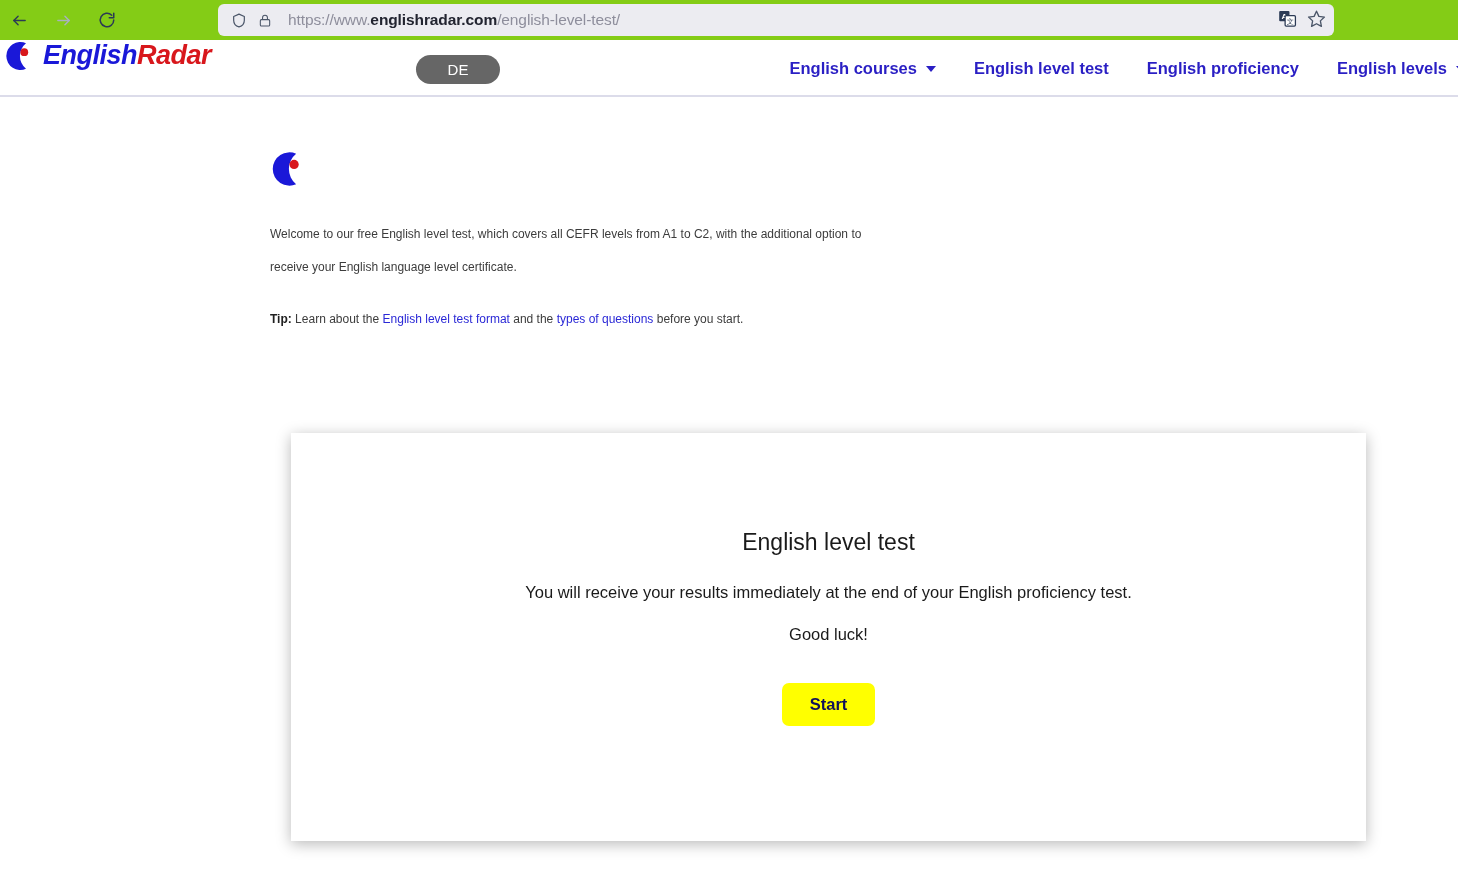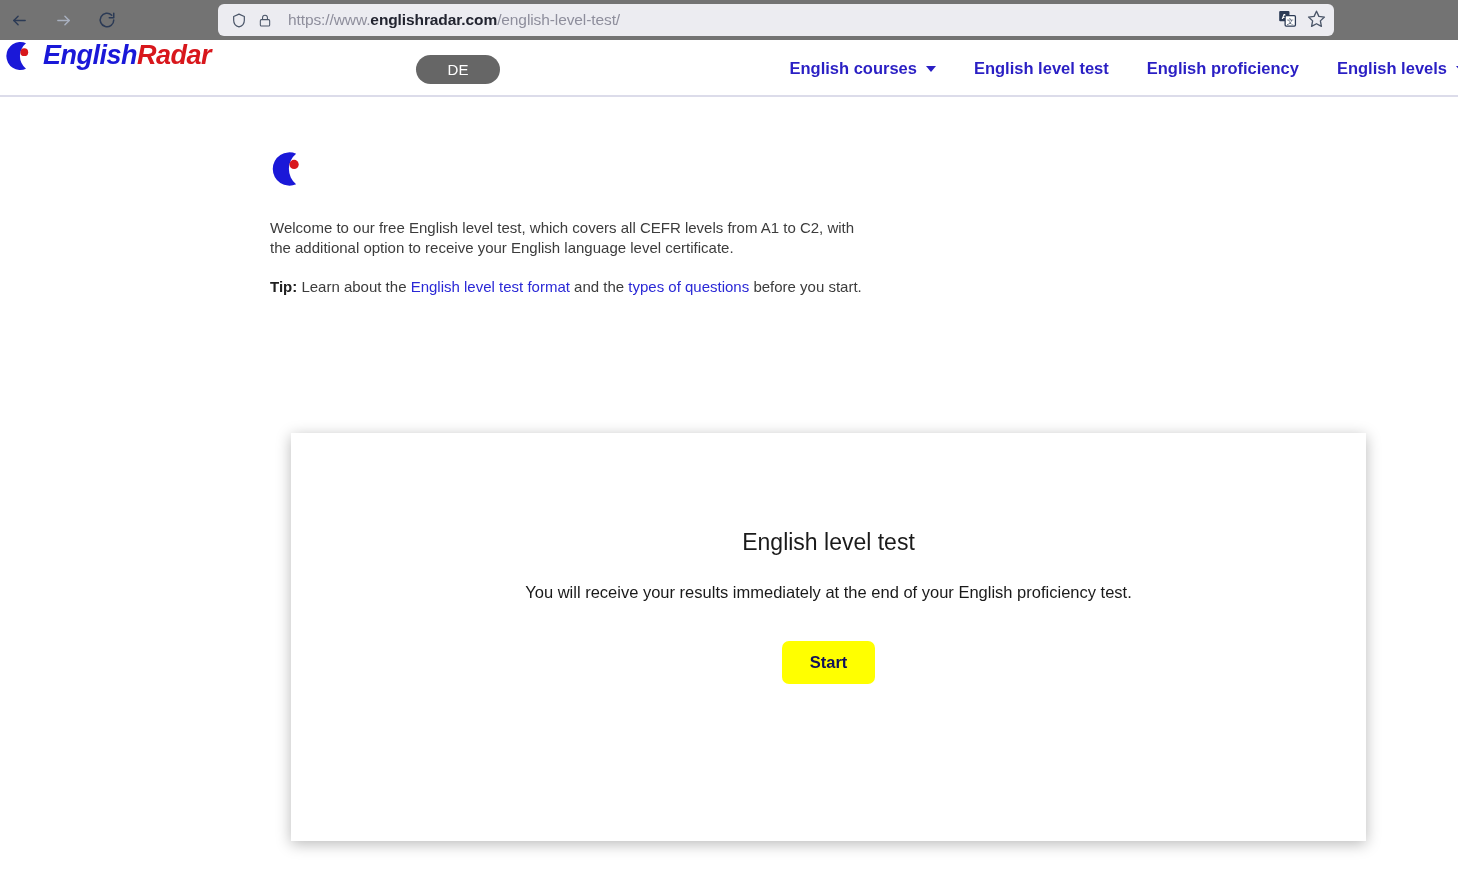--- a/index.html
+++ b/index.html
@@ -11,21 +11,21 @@
     background: #ffffff;
     font-family: "Liberation Sans", sans-serif;
   }
 
   
   .browser-toolbar {
     position: absolute;
     top: 0; left: 0;
     width: 1458px;
     height: 40px;
-    background: #737373;
+    background: #84cc16;
     display: flex;
     align-items: center;
   }
   .nav-buttons {
     display: flex;
     align-items: center;
     gap: 14px;
     padding-left: 4px;
   }
   .nav-btn {
@@ -161,22 +161,22 @@
     letter-spacing: -0.2px;
   }
 
   .intro {
     position: absolute;
     left: 270px;
     top: 218px;
     width: 600px;
   }
   .intro p {
-    font-size: 15px;
-    line-height: 20px;
+    font-size: 12px;
+    line-height: 33px;
     color: #3c3c3c;
   }
   .intro p + p { margin-top: 19px; }
   .intro a {
     color: #2a28d6;
     text-decoration: none;
     cursor: pointer;
   }
   .intro b { color: #202020; }
 
@@ -335,15 +335,16 @@
 
 <div class="intro">
   <p>Welcome to our free English level test, which covers all CEFR levels from A1 to C2, with the additional option to receive your English language level certificate.</p>
   <p><b>Tip:</b><span> Learn about the </span><a>English level test format</a><span> and the </span><a>types of questions</a><span> before you start.</span></p>
 </div>
 
 <div class="test-card">
   <div class="card-inner">
     <div class="card-title">English level test</div>
     <div class="card-sub">You will receive your results immediately at the end of your English proficiency test.</div>
+    <div class="card-luck">Good luck!</div>
     <button class="start-btn">Start</button>
   </div>
 </div>
 
 </body></html>

